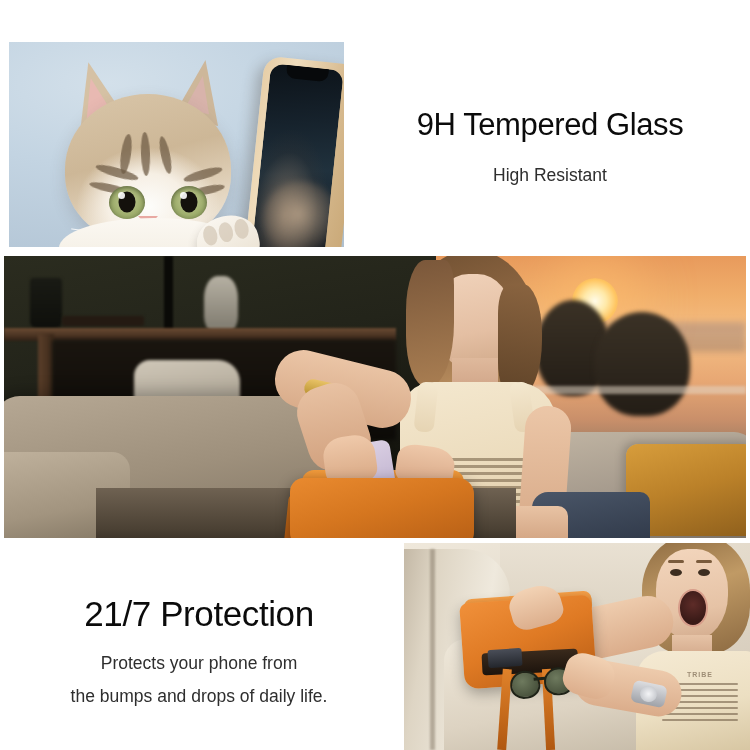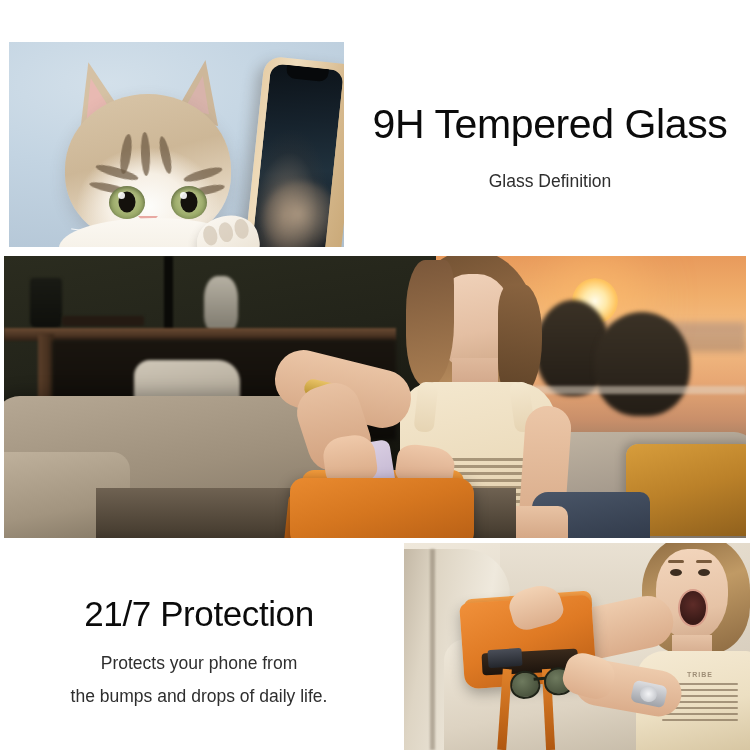--- a/index.html
+++ b/index.html
@@ -129,21 +129,21 @@
   .toe{position:absolute;top:6px;width:14px;height:20px;border-radius:50%;background:rgba(200,186,166,.55);}
   .t1{left:8px;} .t2{left:24px;} .t3{left:40px;}
 
   
   .top-text{
     position:absolute;left:352px;top:48px;width:396px;height:196px;
     display:flex;flex-direction:column;align-items:center;justify-content:center;
     text-align:center;
   }
   .h-main{
-    font-size:41px;color:#0b0b0b;letter-spacing:-.4px;line-height:1.15;white-space:nowrap;
+    font-size:31px;color:#0b0b0b;letter-spacing:-.4px;line-height:1.15;white-space:nowrap;
   }
   .h-sub{
     font-size:17.5px;color:#2e2e2e;line-height:1.1;white-space:nowrap;
   }
   .sub-1{margin-top:24px;}
   .sub-2{margin-top:13px;}
 
   
   .panel-living{
     position:absolute;left:4px;top:256px;width:742px;height:282px;overflow:hidden;
@@ -520,21 +520,21 @@
       <div class="paw">
         <div class="toe t1"></div>
         <div class="toe t2"></div>
         <div class="toe t3"></div>
       </div>
     </div>
   </div>
 
   <div class="top-text">
     <div class="h-main">9H Tempered Glass</div>
-    <div class="h-sub sub-1">Glass Definition</div>
+    <div class="h-sub sub-1">High Resistant</div>
   </div>
 
   <div class="panel-living">
     <div class="room-wall"></div>
     <div class="post"></div>
     <div class="jar"></div>
     <div class="vase"></div>
     <div class="book"></div>
     <div class="shelf"></div>
     <div class="shelf-leg"></div>

